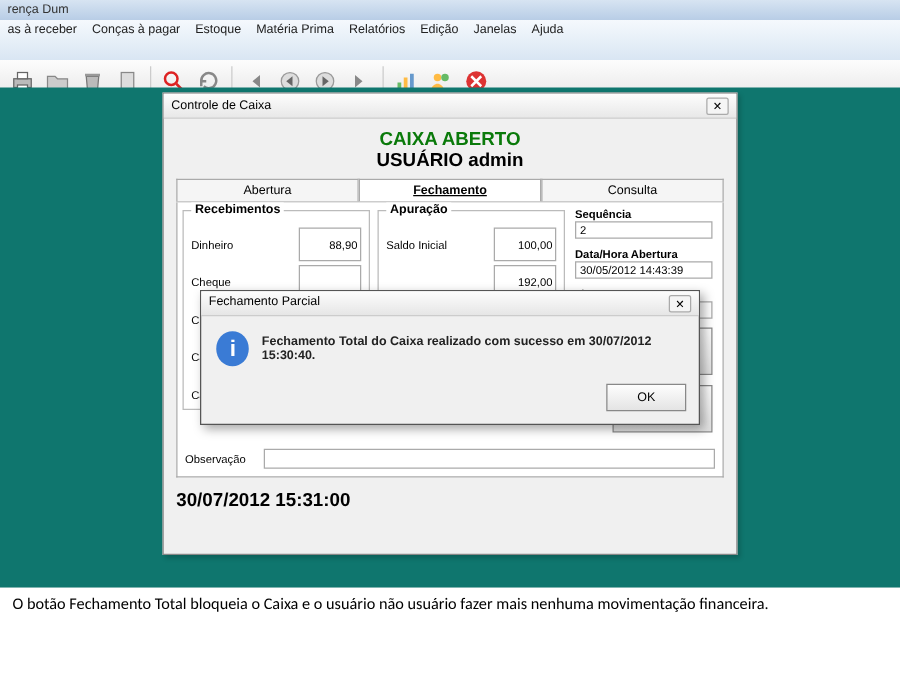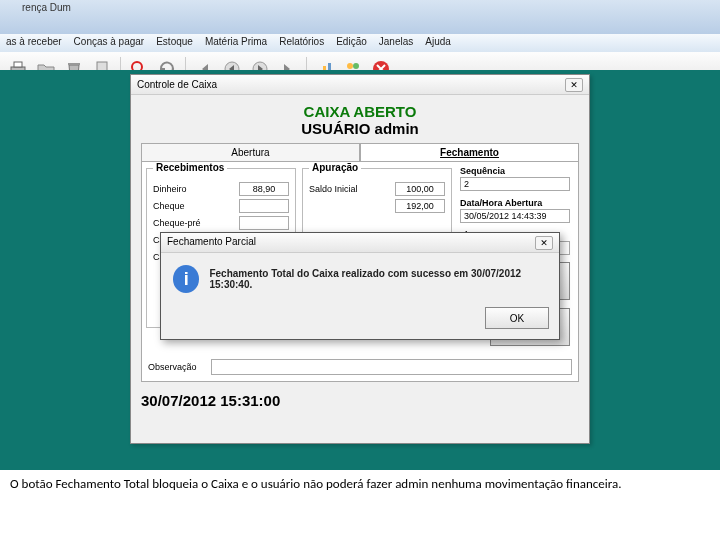--- a/index.html
+++ b/index.html
@@ -1,38 +1,38 @@
 <!DOCTYPE html>
 <html><head>
 <meta charset="utf-8">
 <style>
   * { box-sizing: border-box; margin: 0; padding: 0; font-family: Tahoma, Arial, sans-serif; }
   body { width: 720px; height: 540px; background: #fff; position: relative; overflow: hidden; }
   .app-bg { width: 720px; height: 470px; background: #e8e8e8; position: relative; }
-  .title-bar { height: 34px; background: linear-gradient(#d7e4f2,#b8cde6); font-size: 10px; padding: 2px 22px; color: #333; }
-  .menu-bar { height: 18px; background: linear-gradient(#f5f9fd,#d9e6f3); display: flex; gap: 12px; padding: 2px 6px; font-size: 10px; color: #222; }
+  .title-bar { height: 16px; background: linear-gradient(#d7e4f2,#b8cde6); font-size: 10px; padding: 2px 6px; color: #333; }
+  .menu-bar { height: 32px; background: linear-gradient(#f5f9fd,#d9e6f3); display: flex; gap: 12px; padding: 2px 6px; font-size: 10px; color: #222; }
   .menu-item { cursor: default; }
   .toolbar { height: 34px; background: linear-gradient(#fdfdfd,#e6e6e6); border-bottom: 1px solid #bbb; display: flex; align-items: center; gap: 4px; padding: 0 6px; }
   .tb-ico { width: 24px; height: 24px; display: flex; align-items: center; justify-content: center; border-radius: 2px; }
   .sep { width: 1px; height: 24px; background: #ccc; margin: 0 2px; }
   .content { position: absolute; top: 70px; left: 0; right: 0; bottom: 0; background: #0f766e; }
   .mdi { position: absolute; left: 130px; top: 4px; width: 460px; height: 370px; background: #f0f0f0; border: 1px solid #888; box-shadow: 2px 2px 4px rgba(0,0,0,0.2); }
   .mdi-title { height: 20px; background: linear-gradient(#fdfdfd,#e8e8e8); border-bottom: 1px solid #ccc; display: flex; align-items: center; justify-content: space-between; font-size: 10px; padding: 0 6px; }
   .close-x { width: 18px; height: 14px; border: 1px solid #aaa; background: #f5f5f5; font-size: 9px; text-align: center; line-height: 12px; border-radius: 2px; }
   .mdi-body { padding: 6px 10px; }
   .status-open { text-align: center; font-size: 15px; font-weight: bold; color: #0a7a0a; margin-top: 2px; }
   .status-user { text-align: center; font-size: 15px; font-weight: bold; color: #000; margin-bottom: 6px; }
   .tabs { display: flex; border-bottom: 1px solid #aaa; }
   .tab { flex: 1; text-align: center; font-size: 10px; padding: 3px 0; border: 1px solid #aaa; border-bottom: none; background: #f5f5f5; }
   .tab.active { background: #fff; font-weight: bold; text-decoration: underline; }
   .panel { background: #fff; border: 1px solid #aaa; border-top: none; height: 220px; position: relative; padding: 6px; }
   .group { position: absolute; border: 1px solid #bbb; font-size: 9px; padding: 10px 6px 6px; }
   .group-title { position: absolute; top: -7px; left: 6px; background: #fff; padding: 0 3px; font-size: 10px; font-weight: bold; }
   .row { display: flex; justify-content: space-between; align-items: center; margin: 3px 0; font-size: 9px; }
-  .row input { width: 50px; height: 14px; font-size: 9px; text-align: center; border: 1px solid #aaa; padding: 0 2px; }
+  .row input { width: 50px; height: 27px; font-size: 9px; text-align: right; border: 1px solid #aaa; padding: 0 2px; }
   .side-box { position: absolute; font-size: 9px; }
   .side-label { font-weight: bold; font-size: 9px; }
   .side-val { border: 1px solid #aaa; background: #fff; padding: 1px 3px; font-size: 9px; margin-top: 1px; }
   .big-btn { position: absolute; width: 80px; height: 38px; border: 1px solid #888; background: linear-gradient(#fdfdfd,#e0e0e0); font-size: 10px; font-weight: bold; text-align: center; padding-top: 6px; line-height: 11px; }
   .obs-row { position: absolute; bottom: 6px; left: 6px; right: 6px; display: flex; align-items: center; gap: 14px; font-size: 9px; }
   .obs-row input { flex: 1; height: 16px; border: 1px solid #aaa; }
   .clock { text-align: left; font-size: 15px; font-weight: bold; margin-top: 10px; }
   .dialog { position: absolute; left: 160px; top: 232px; width: 400px; background: #f0f0f0; border: 1px solid #555; box-shadow: 3px 3px 8px rgba(0,0,0,0.35); z-index: 50; }
   .dlg-title { height: 20px; background: linear-gradient(#fdfdfd,#e6e6e6); font-size: 10px; padding: 3px 6px; border-bottom: 1px solid #ccc; display: flex; justify-content: space-between; }
   .dlg-body { display: flex; align-items: center; gap: 10px; padding: 12px 12px 8px; }
@@ -145,20 +145,21 @@
       <div class="mdi-title">
         <span>Controle de Caixa</span>
         <span class="close-x">✕</span>
       </div>
       <div class="mdi-body">
         <div class="status-open">CAIXA ABERTO</div>
         <div class="status-user">USUÁRIO admin</div>
         <div class="tabs">
           <div class="tab">Abertura</div>
           <div class="tab active">Fechamento</div>
+          <div class="tab">Consulta</div>
         </div>
         <div class="panel">
           <div class="group" style="left:4px; top:6px; width:150px; height:160px;">
             <div class="group-title">Recebimentos</div>
             <div class="row">
                 <span>Dinheiro</span>
                 <input value="88,90" style="">
               </div>
             <div class="row">
                 <span>Cheque</span>
@@ -220,13 +221,13 @@
     <div class="dlg-body">
       <div class="info-ico">i</div>
       <div class="dlg-msg">Fechamento Total do Caixa realizado com sucesso em 30/07/2012 15:30:40.</div>
     </div>
     <div class="dlg-btns">
       <button>OK</button>
     </div>
   </div>
 </div>
 
-<div class="caption">O botão Fechamento Total bloqueia o Caixa e o usuário não poderá fazer admin nenhuma movimentação financeira.</div>
+<div class="caption">O botão Fechamento Total bloqueia o Caixa e o usuário não usuário fazer mais nenhuma movimentação financeira.</div>
 
 </body></html>

